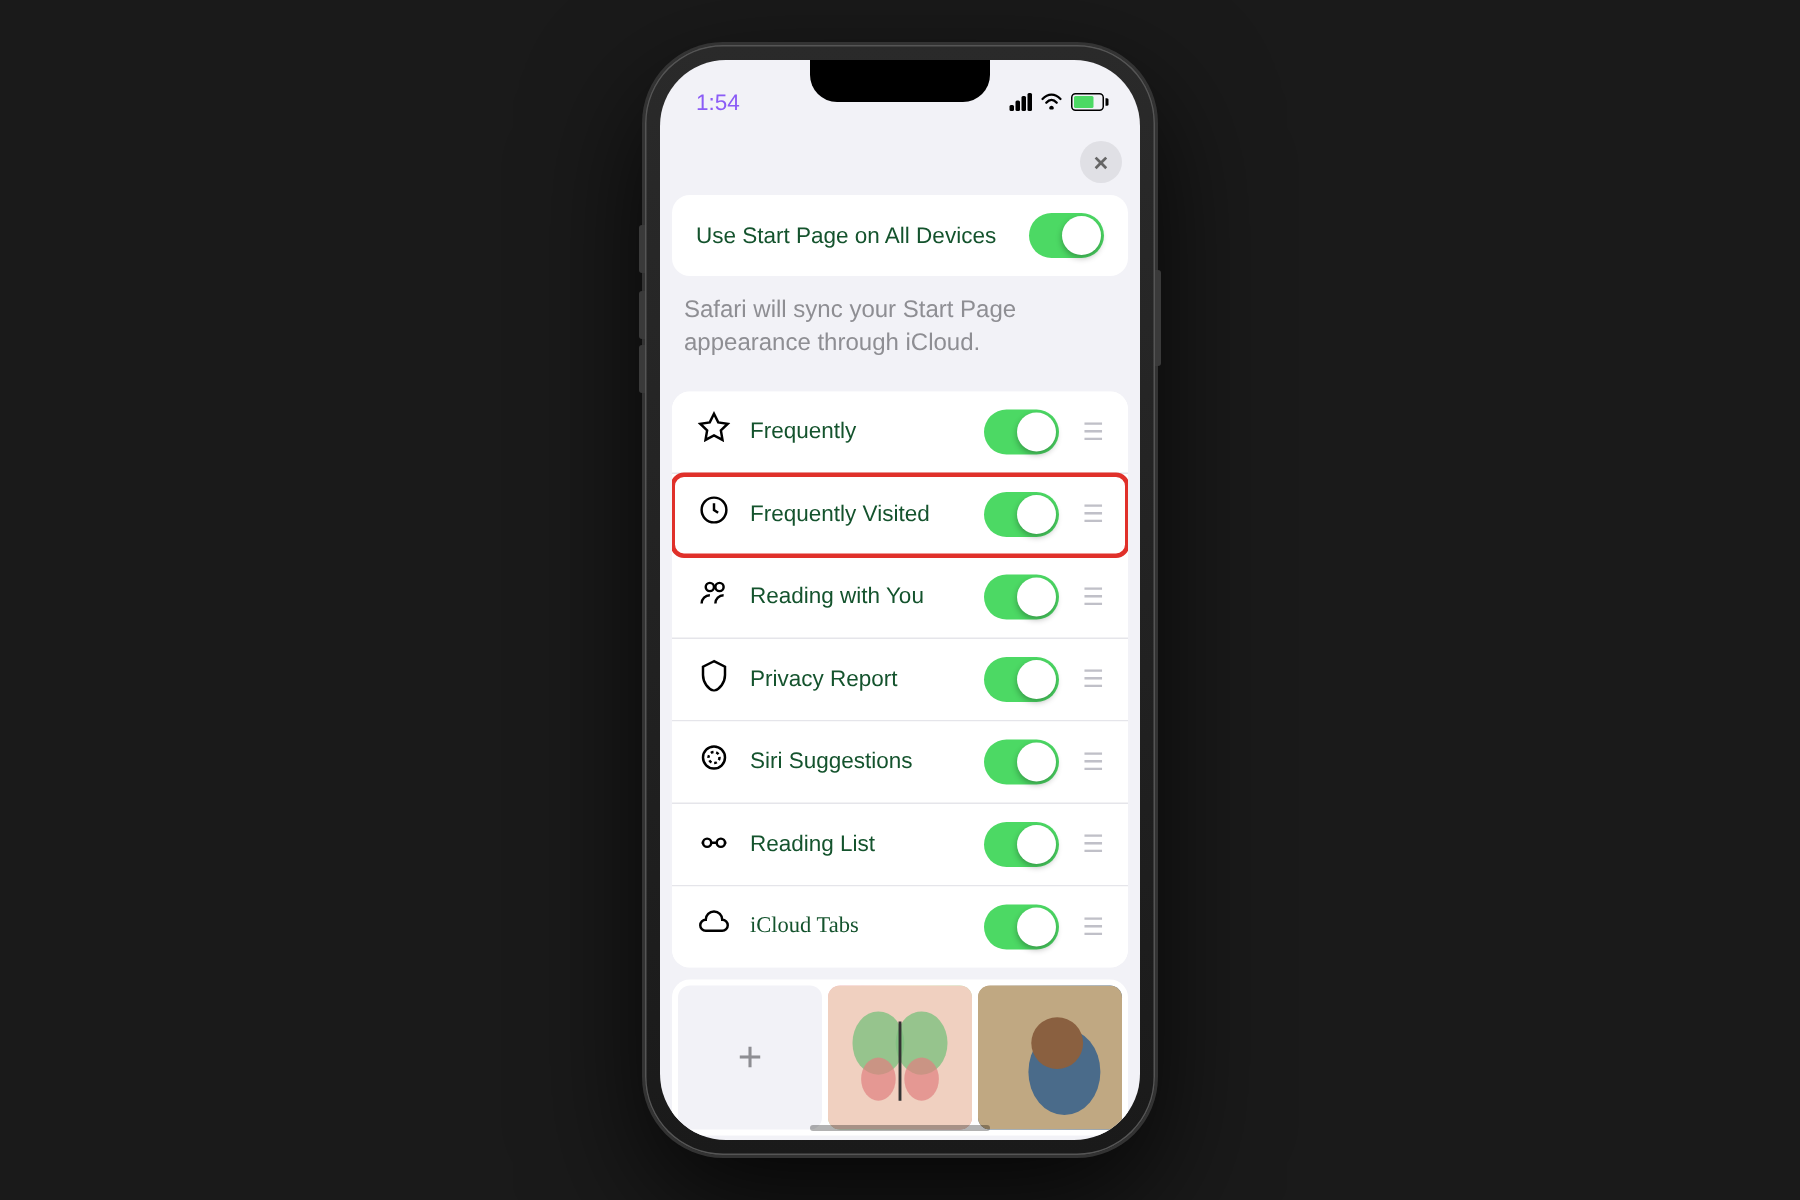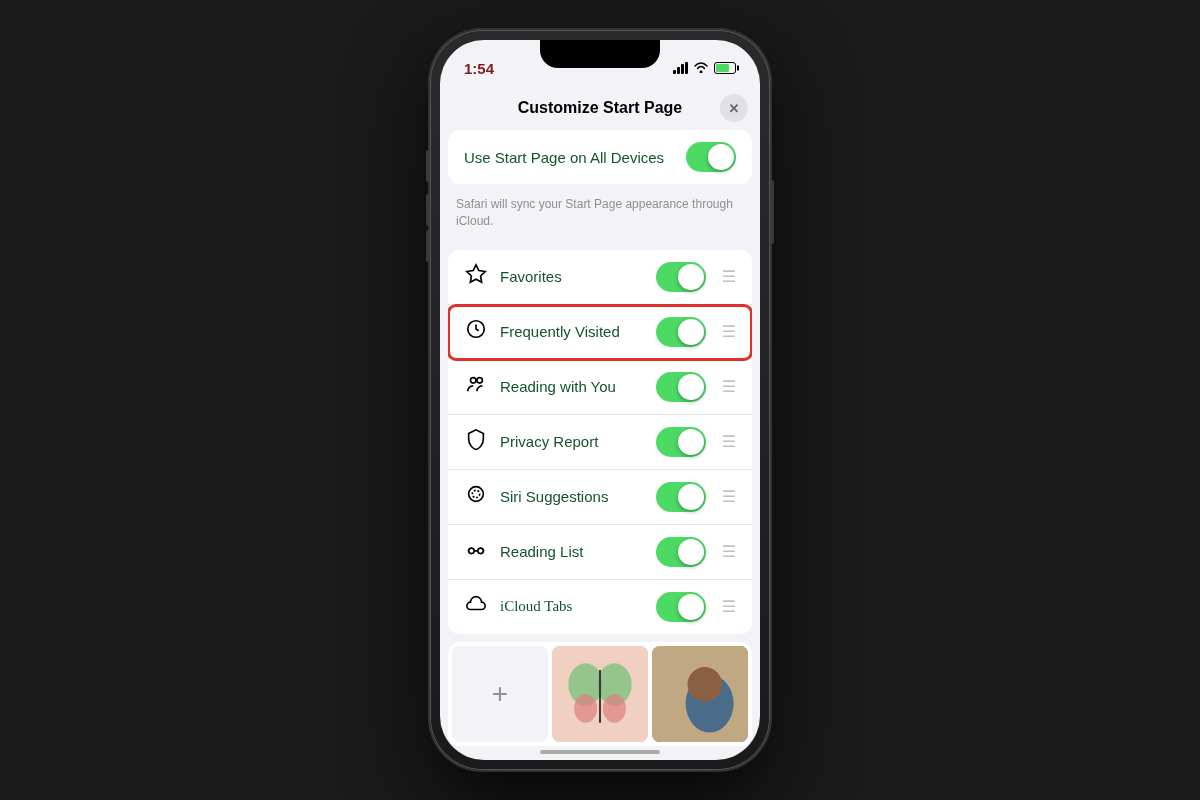--- a/index.html
+++ b/index.html
@@ -68,22 +68,22 @@
       display: flex;
       align-items: center;
       justify-content: space-between;
       padding: 12px 24px 0;
       position: relative;
       z-index: 10;
     }
 
     .status-time {
       font-size: 15px;
-      font-weight: 700;
-      color: #7f1d1d;
+      font-weight: 400;
+      color: #8b5cf6;
     }
 
     .status-notch {
       width: 120px;
       height: 28px;
       background: #000;
       border-radius: 0 0 18px 18px;
       position: absolute;
       top: 0;
       left: 50%;
@@ -225,21 +225,21 @@
 
     .drag-handle {
       color: #c0c0c8;
       font-size: 16px;
       flex-shrink: 0;
       margin-left: 4px;
     }
 
     .sync-description {
       padding: 4px 16px 12px;
-      font-size: 12px;
+      font-size: 16px;
       color: #8e8e93;
       line-height: 1.4;
       background: #f2f2f7;
     }
 
     
     .highlighted-row {
       outline: 3px solid #e0302a;
       outline-offset: -2px;
       border-radius: 8px;
@@ -352,21 +352,20 @@
         <div class="battery-icon">
           <div class="battery-fill"></div>
         </div>
       </div>
     </div>
 
     <div class="content-scroll">
 
       <div style="background:#f2f2f7; padding: 10px 12px 6px; display:flex; align-items:center; justify-content:space-between;">
         <div style="width:28px;"></div>
-        <span class="sheet-title">Customize Start Page</span>
         <div class="close-btn">
           <span>✕</span>
         </div>
       </div>
 
       <div class="section" style="margin-top:2px;">
         <div class="toggle-row">
           <span class="row-label">Use Start Page on All Devices</span>
           <div class="toggle"></div>
         </div>
@@ -374,21 +373,21 @@
       <div class="sync-description">Safari will sync your Start Page appearance through iCloud.</div>
 
       <div class="section">
 
         <div class="toggle-row">
           <div class="row-icon">
             <svg class="icon-svg" viewBox="0 0 24 24" fill="none" stroke="black" stroke-width="1.8">
               <polygon points="12,2 15.09,8.26 22,9.27 17,14.14 18.18,21.02 12,17.77 5.82,21.02 7,14.14 2,9.27 8.91,8.26"></polygon>
             </svg>
           </div>
-          <span class="row-label">Favorites</span>
+          <span class="row-label">Frequently</span>
           <div class="toggle"></div>
           <span class="drag-handle">☰</span>
         </div>
 
         <div class="toggle-row highlighted-row">
           <div class="row-icon">
             <svg class="icon-svg" viewBox="0 0 24 24" fill="none" stroke="black" stroke-width="1.8">
               <circle cx="12" cy="12" r="9"></circle>
               <polyline points="12,7 12,12 15,14"></polyline>
             </svg>

